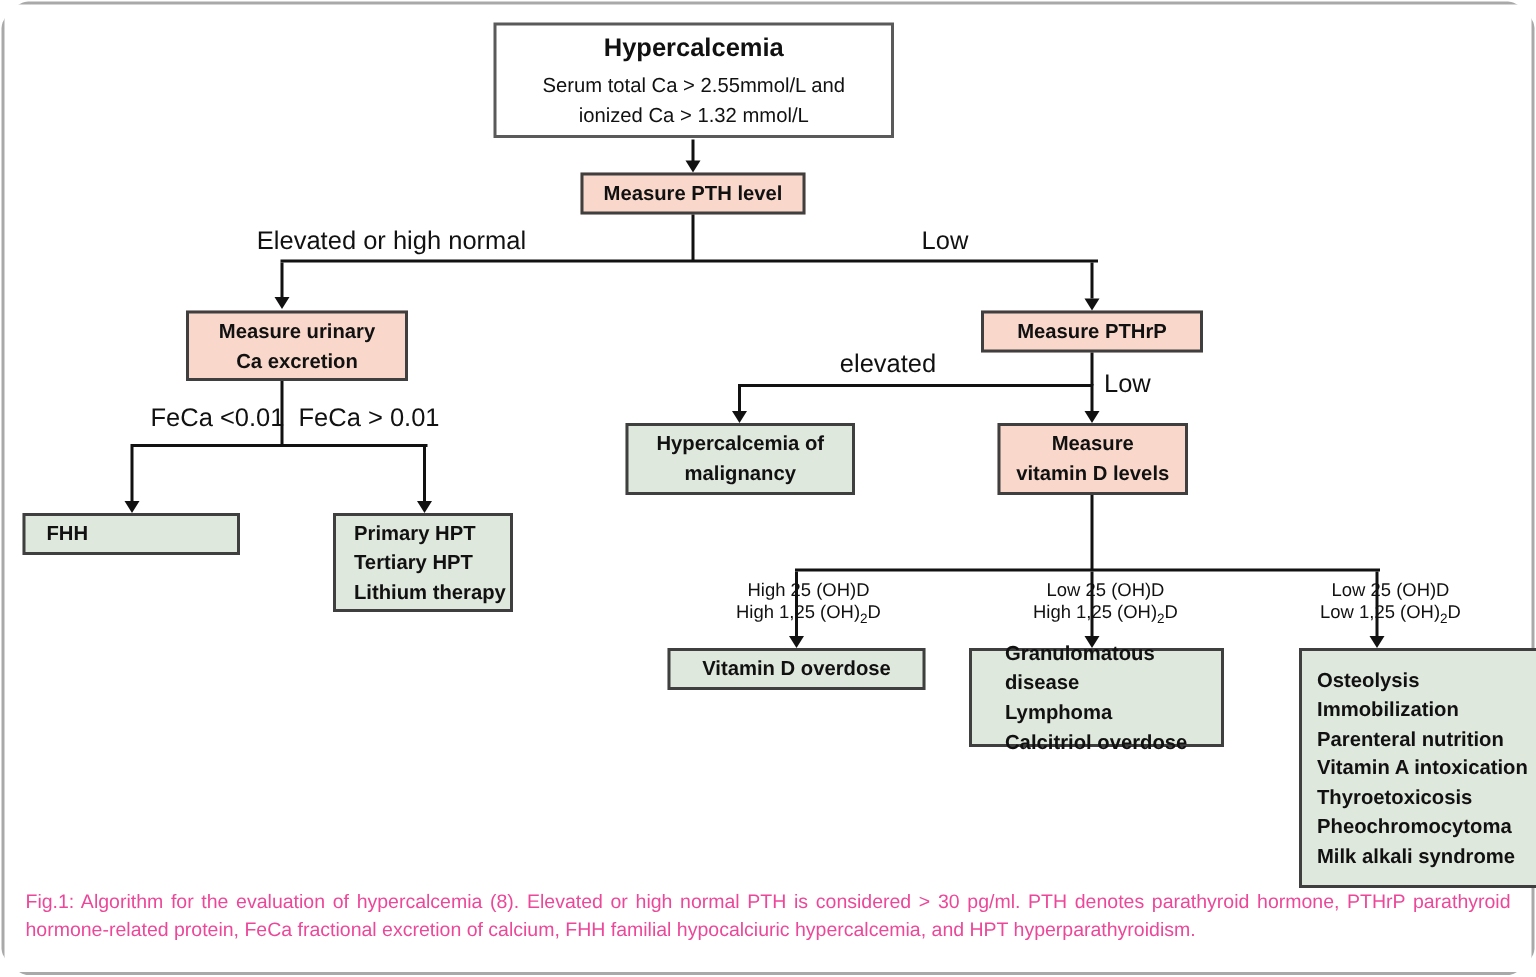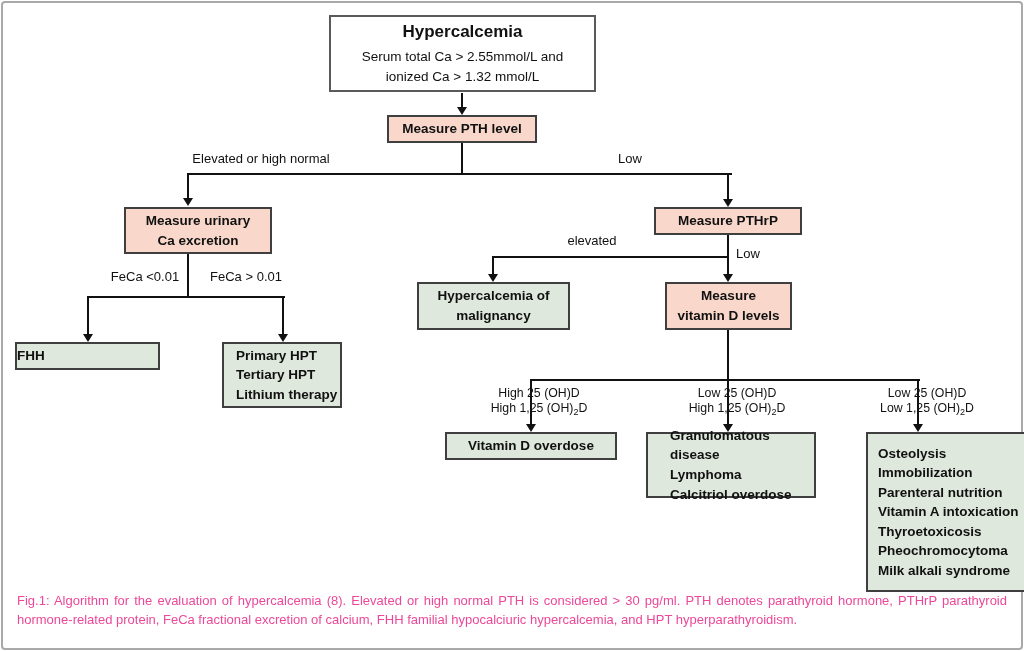--- a/index.html
+++ b/index.html
@@ -6,32 +6,32 @@
     --pink:#f9d8cb;
     --green:#dfe8dc;
     --box_border:#3f3f3f;
     --root_border:#5a5a5a;
     --line:#111111;
     --frame_border:#a9a9a9;
     --text:#111111;
   }
   html,body{margin:0;padding:0;background:#ffffff;}
   body{font-family:"Liberation Sans","DejaVu Sans",sans-serif;color:var(--text);}
-  .stage{position:relative;width:1024px;height:651px;background:#ffffff;overflow:hidden;}
+  .stage{position:relative;width:1024px;height:651px;background:#ffffff;overflow:hidden;border-radius:24px;}
   .frame{position:absolute;left:1px;top:1px;right:1px;bottom:1px;border:2px solid var(--frame_border);border-radius:4px;pointer-events:none;}
   .node{position:absolute;box-sizing:border-box;border:2px solid var(--box_border);display:flex;flex-direction:column;justify-content:center;font-weight:bold;font-size:13.5px;line-height:1.45;}
   .node.center{align-items:center;text-align:center;}
   .node.leftpad{align-items:flex-start;text-align:left;}
   .pink{background:var(--pink);}
   .green{background:var(--green);}
   .white{background:#ffffff;}
   .vline{position:absolute;width:2px;background:var(--line);}
   .hline{position:absolute;height:2px;background:var(--line);}
   .arrowhead{position:absolute;width:0;height:0;border-left:5px solid transparent;border-right:5px solid transparent;border-top:8px solid var(--line);}
-  .lbl{position:absolute;font-size:13px;line-height:1.2;color:var(--text);}
+  .lbl{position:absolute;font-size:17px;line-height:1.2;color:var(--text);}
   .lbl.center{text-align:center;}
   .vitlbl{position:absolute;font-size:12.3px;line-height:15px;text-align:center;}
   .sub{font-size:9px;vertical-align:-3px;}
   .root-title{font-size:17px;font-weight:bold;margin-bottom:2px;}
   .root-line{font-size:13.5px;font-weight:normal;line-height:1.5;}
   .caption{position:absolute;left:17px;top:591px;width:990px;font-size:13px;line-height:19px;text-align:justify;color:#ec4899;}
 </style>
 </head>
 <body>
 
@@ -47,21 +47,21 @@
 
   <div class="node pink center" style="left:387px;top:115px;width:150px;height:28px;">
     <div>Measure PTH level</div>
   </div>
 
   <div class="node pink center" style="left:124px;top:207px;width:148px;height:47px;">
     <div>Measure urinary</div>
     <div>Ca excretion</div>
   </div>
 
-  <div class="node green leftpad" style="left:15px;top:342px;width:145px;height:28px;">
+  <div class="node green leftpad" style="left:15px;top:342px;width:145px;height:28px;padding-left:14px;">
     <div>FHH</div>
   </div>
 
   <div class="node green leftpad" style="left:222px;top:342px;width:120px;height:66px;padding-left:12px;">
     <div>Primary HPT</div>
     <div>Tertiary HPT</div>
     <div>Lithium therapy</div>
   </div>
 
   <div class="node pink center" style="left:654px;top:207px;width:148px;height:28px;">

